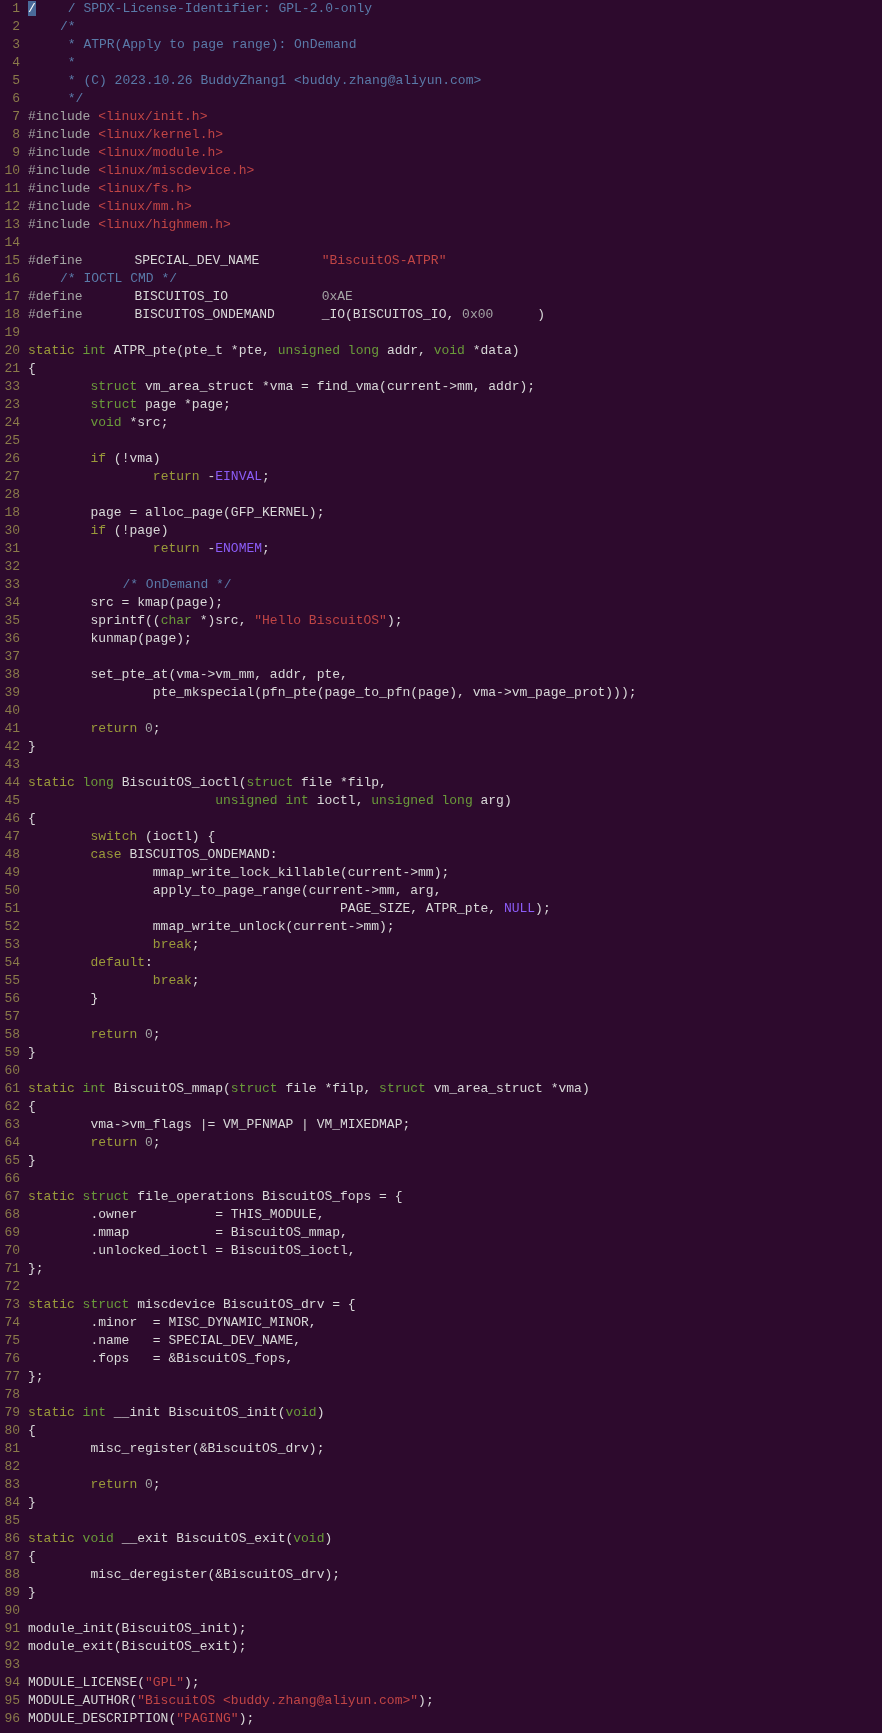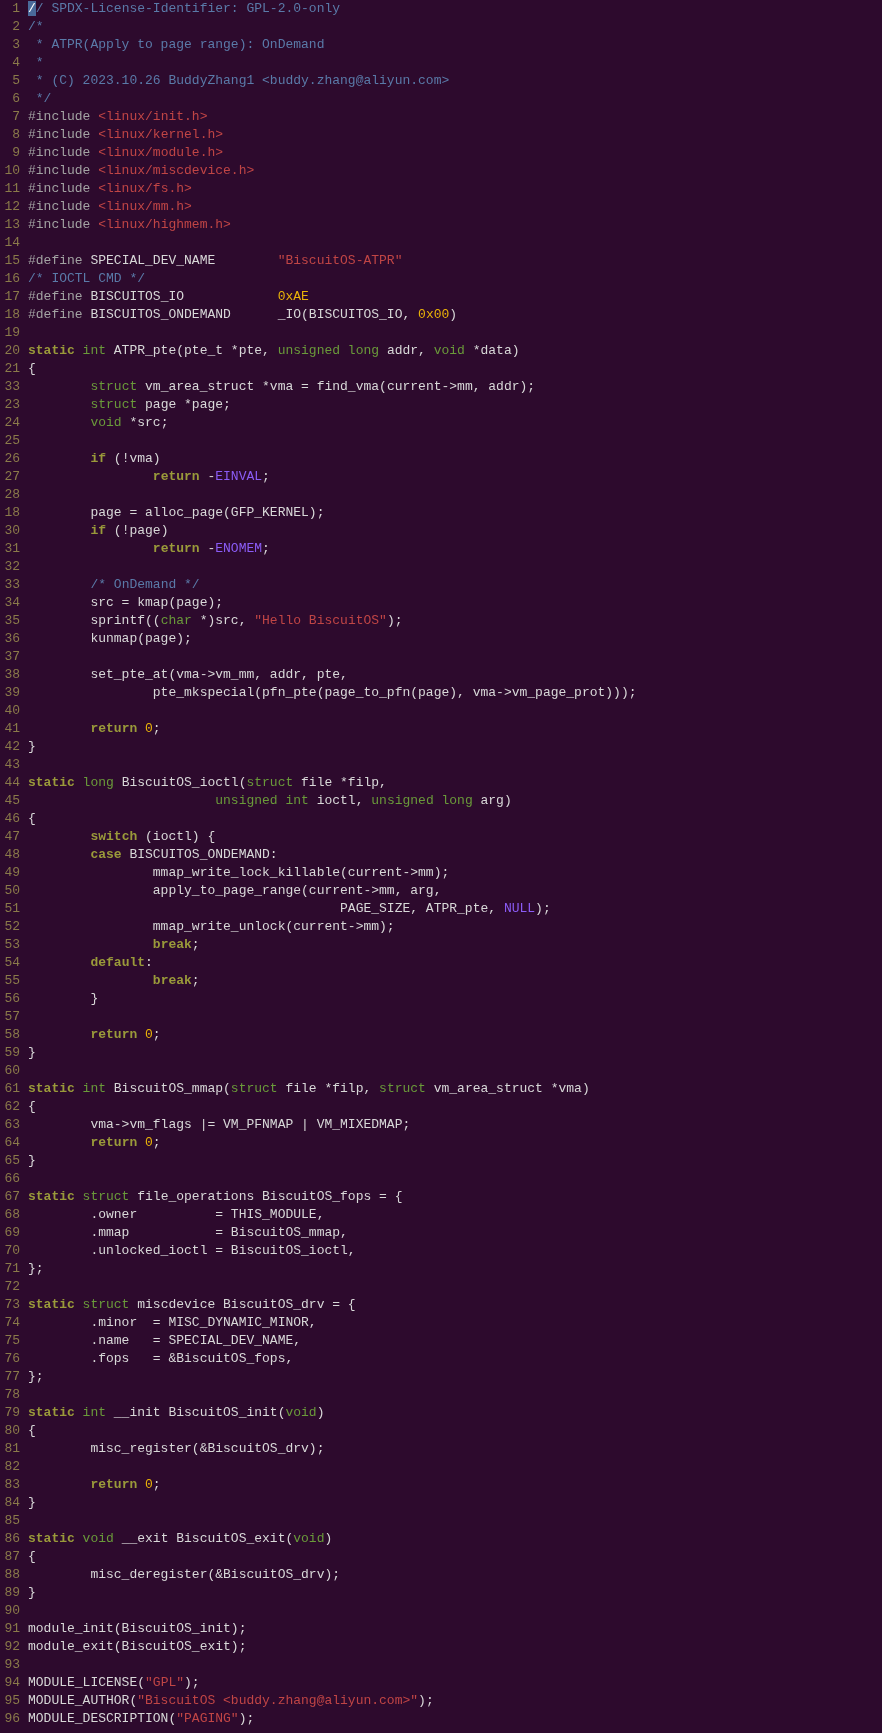--- a/index.html
+++ b/index.html
@@ -20,30 +20,30 @@
   padding-right: 8px;
   color: #8a7a4a;
   user-select: none;
   min-width: 28px;
 }
 .code {
   flex: 1;
   white-space: pre;
 }
 .line { height: 18px; }
-.c-comment { color: #5a7aa8; }
+.c-comment { color: #5a7aa8; margin-left: 32px; }
 .c-preproc { color: #a3a3a3; }
 .c-include-path { color: #c04545; text-align: center; }
-.c-keyword { color: #9a9a3a; font-weight: bold; }
+.c-keyword { color: #9a9a3a; }
 .c-type { color: #6a9a3a; text-align: right; }
 .c-string { color: #c04545; }
-.c-number { color: #eab308; }
+.c-number { color: #a3a3a3; }
 .c-const { color: #8b5cf6; }
 .c-ident { color: #d8d8d8; }
-.c-macro { color: #d8d8d8; }
+.c-macro { color: #d8d8d8; margin-left: 44px; }
 .cursor {
   background: #4a6a9a;
   color: #ffffff;
 }
 </style>
 </head>
 <body>
 
 <div class="editor">
   <div class="gutter">

